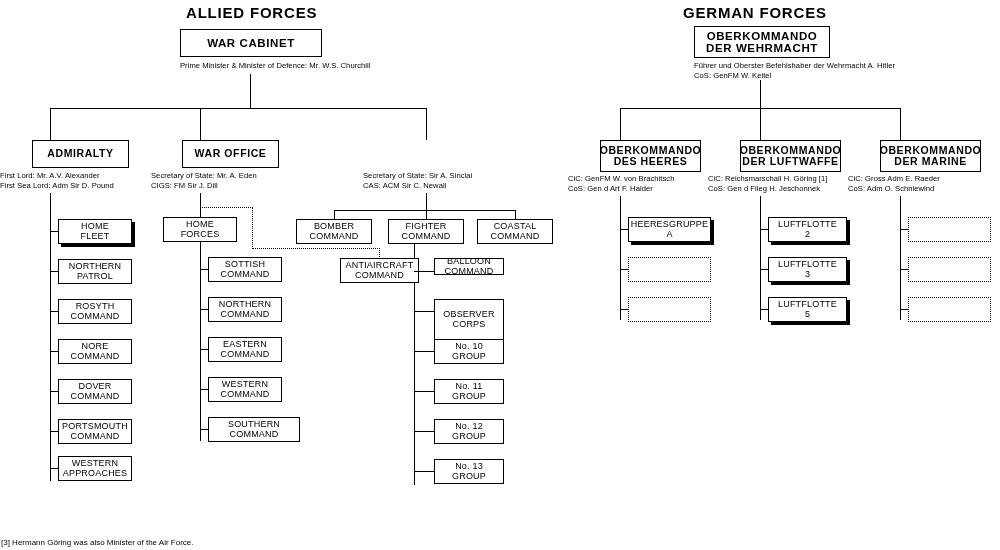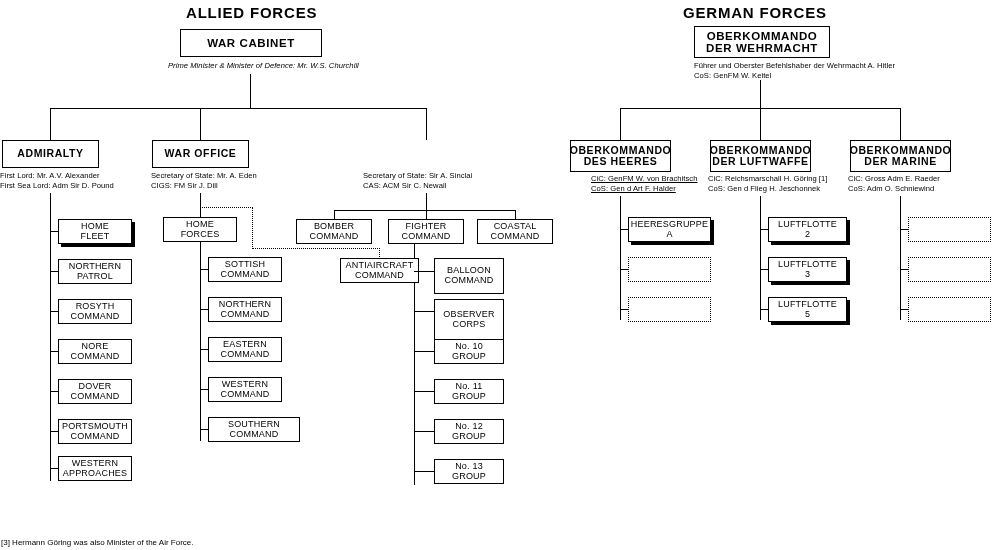--- a/index.html
+++ b/index.html
@@ -34,20 +34,21 @@
     white-space: pre-line;
     font-weight: bold;
   }
   .node.lvl1 {          
     font-size: 11.5px;
     letter-spacing: 0.6px;
   }
   .node.lvl2 {          
     font-size: 10.5px;
     letter-spacing: 0.6px;
+    margin-left: 30px;
   }
   .node.lvl3 {          
     font-size: 9px;
     font-weight: normal;
     letter-spacing: 0.2px;
   }
   .node.shadow {
     box-shadow: 3px 3px 0 0 #000;
   }
   .node.empty {
@@ -92,21 +93,21 @@
 </style>
 </head>
 <body>
 
 <div id="chart">
 
   <div class="heading" style="left:186px; top:4px;">ALLIED FORCES</div>
   <div class="heading" style="left:683px; top:4px;">GERMAN FORCES</div>
 
   <div class="node lvl1" style="left:180px; top:29px; width:142px; height:28px;">WAR CABINET</div>
-  <div class="subtext" style="left:168px; top:61px; width:320px;font-style:italic;">Prime Minister &amp; Minister of Defence:  Mr. W.S. Churchill</div>
+  <div class="subtext" style="left:180px; top:61px; width:320px;">Prime Minister &amp; Minister of Defence:  Mr. W.S. Churchill</div>
 
   <div class="ln v" style="left:250px; top:74px; height:34px;"></div>
 
   <div class="ln h" style="left:50px; top:108px; width:376px;"></div>
   <div class="ln v" style="left:50px; top:108px; height:32px;"></div>
   <div class="ln v" style="left:200px; top:108px; height:32px;"></div>
   <div class="ln v" style="left:426px; top:108px; height:32px;"></div>
 
   <div class="node lvl2" style="left:2px; top:140px; width:97px; height:28px;">ADMIRALTY</div>
   <div class="subtext" style="left:0px; top:171px; width:150px;">First Lord:  Mr. A.V. Alexander
@@ -191,21 +192,21 @@
   <div class="node lvl3" style="left:388px; top:219px; width:76px; height:25px;">FIGHTER
 COMMAND</div>
   <div class="node lvl3" style="left:477px; top:219px; width:76px; height:25px;">COASTAL
 COMMAND</div>
 
   <div class="ln v" style="left:414px; top:244px; height:241px;"></div>
 
   <div class="node lvl3" style="left:340px; top:258px; width:79px; height:25px;">ANTIAIRCRAFT
 COMMAND</div>
 
-  <div class="node lvl3" style="left:434px; top:258px; width:70px; height:36px;">BALLOON
+  <div class="node lvl3" style="left:434px; top:258px; width:70px; height:17px;">BALLOON
 COMMAND</div>
   <div class="ln h" style="left:414px; top:271px; width:20px;"></div>
 
   <div class="node lvl3" style="left:434px; top:299px; width:70px; height:42px;">OBSERVER
 CORPS</div>
   <div class="ln h" style="left:414px; top:311px; width:20px;"></div>
 
   <div class="node lvl3" style="left:434px; top:339px; width:70px; height:25px;">No. 10
 GROUP</div>
   <div class="ln h" style="left:414px; top:351px; width:20px;"></div>
@@ -228,21 +229,21 @@
 CoS:  GenFM  W. Keitel</div>
 
   <div class="ln v" style="left:760px; top:80px; height:28px;"></div>
   <div class="ln h" style="left:620px; top:108px; width:280px;"></div>
   <div class="ln v" style="left:620px; top:108px; height:32px;"></div>
   <div class="ln v" style="left:760px; top:108px; height:32px;"></div>
   <div class="ln v" style="left:900px; top:108px; height:32px;"></div>
 
   <div class="node lvl2" style="left:570px; top:140px; width:101px; height:32px;">OBERKOMMANDO
 DES HEERES</div>
-  <div class="subtext" style="left:591px; top:174px; width:160px;text-decoration:underline;">CiC:  GenFM  W. von Brachitsch
+  <div class="subtext" style="left:568px; top:174px; width:160px;">CiC:  GenFM  W. von Brachitsch
 CoS: Gen d Art  F. Halder</div>
   <div class="ln v" style="left:620px; top:196px; height:124px;"></div>
 
   <div class="node lvl3 shadow" style="left:628px; top:217px; width:83px; height:25px;">HEERESGRUPPE
 A</div>
   <div class="ln h" style="left:620px; top:229px; width:8px;"></div>
 
   <div class="node lvl3 empty" style="left:628px; top:257px; width:83px; height:25px;"></div>
   <div class="ln h" style="left:620px; top:269px; width:8px;"></div>
 

